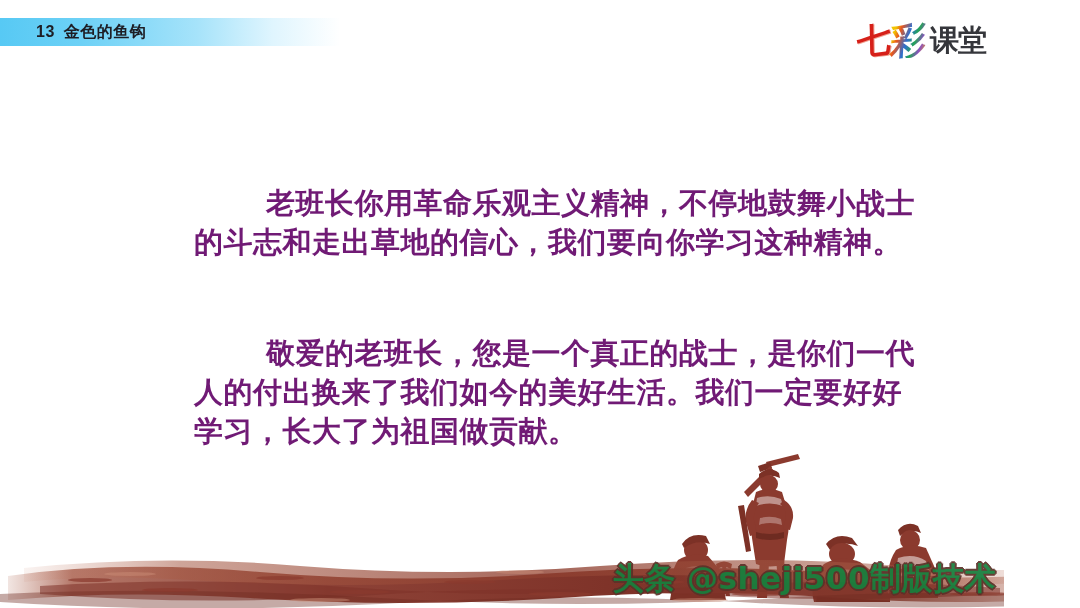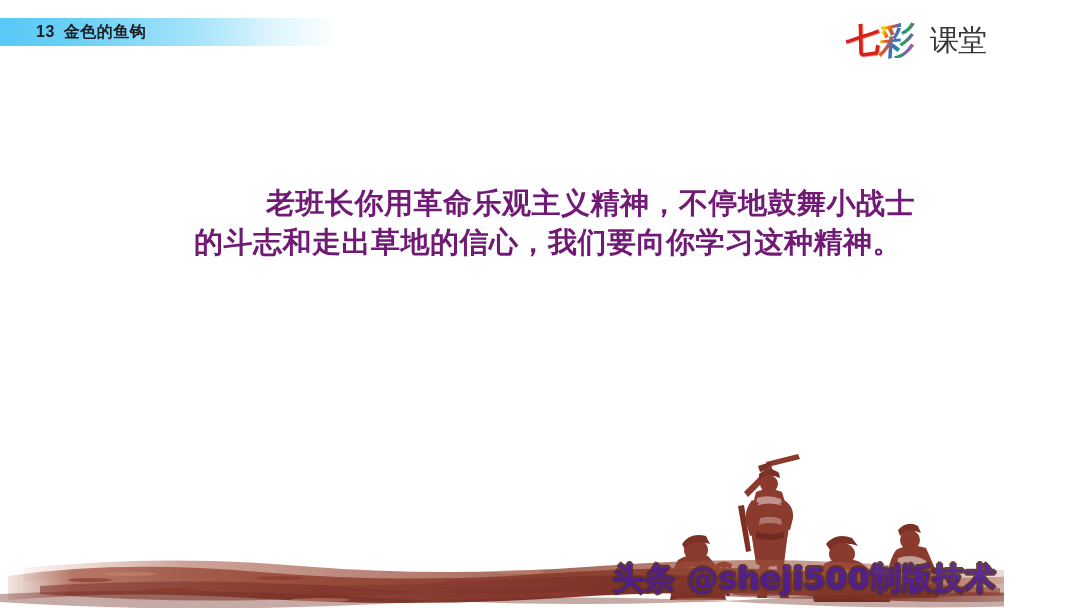--- a/index.html
+++ b/index.html
@@ -75,24 +75,24 @@
         #8c4fc0 82%,
         #f0a21a 100%);
     -webkit-background-clip: text;
     background-clip: text;
     color: transparent;
     -webkit-text-fill-color: transparent;
   }
   .logo-ketang {
     font-family: "DejaVu Sans", sans-serif;
     font-size: 29px;
-    font-weight: normal;
+    font-weight: bold;
     color: #35363b;
     line-height: 1;
-    margin-left: 15px;
+    margin-left: 4px;
     letter-spacing: -1px;
     display: inline-block;
   }
 
   
   .question {
     position: absolute;
     left: 170px;
     top: 96px;
     font-family: "DejaVu Sans", sans-serif;
@@ -131,21 +131,21 @@
   }
 
   
   .watermark {
     position: absolute;
     right: 8px;
     bottom: 8px;
     font-family: "DejaVu Sans", sans-serif;
     font-size: 31px;
     font-weight: bold;
-    color: #4c1d95;
+    color: #15803d;
     letter-spacing: 0.5px;
     white-space: nowrap;
     text-shadow:
       -1px -1px 0 #5c3229, 1px -1px 0 #5c3229,
       -1px  1px 0 #5c3229, 1px  1px 0 #5c3229,
        0   -2px 0 #5c3229, 0    2px 0 #5c3229,
       -2px  0   0 #5c3229, 2px  0   0 #5c3229;
     opacity: 0.92;
   }
 </style>
@@ -161,20 +161,21 @@
   </div>
 
   <div class="logo">
     <span class="logo-qi">七</span>
     <span class="logo-cai">彩</span>
     <span class="logo-ketang">课堂</span>
   </div>
 
 
   <div class="answer" id="answer-1">老班长你用革命乐观主义精神，不停地鼓舞小战士的斗志和走出草地的信心，我们要向你学习这种精神。</div>
+  <div class="answer" id="answer-2">敬爱的老班长，您是一个真正的战士，是你们一代人的付出换来了我们如今的美好生活。我们一定要好好学习，长大了为祖国做贡献。</div>
 
   <div class="illustration">
     <svg width="1080" height="160" viewBox="0 0 1080 160" xmlns="http://www.w3.org/2000/svg">
       <defs>
         <linearGradient id="groundGrad" x1="0" y1="0" x2="1" y2="0">
           <stop offset="0%" stop-color="#b5705c" stop-opacity="0.18"></stop>
           <stop offset="6%" stop-color="#9c4b38" stop-opacity="0.75"></stop>
           <stop offset="30%" stop-color="#87382c" stop-opacity="0.95"></stop>
           <stop offset="58%" stop-color="#7e3228" stop-opacity="1"></stop>
           <stop offset="82%" stop-color="#8d4233" stop-opacity="0.9"></stop>

